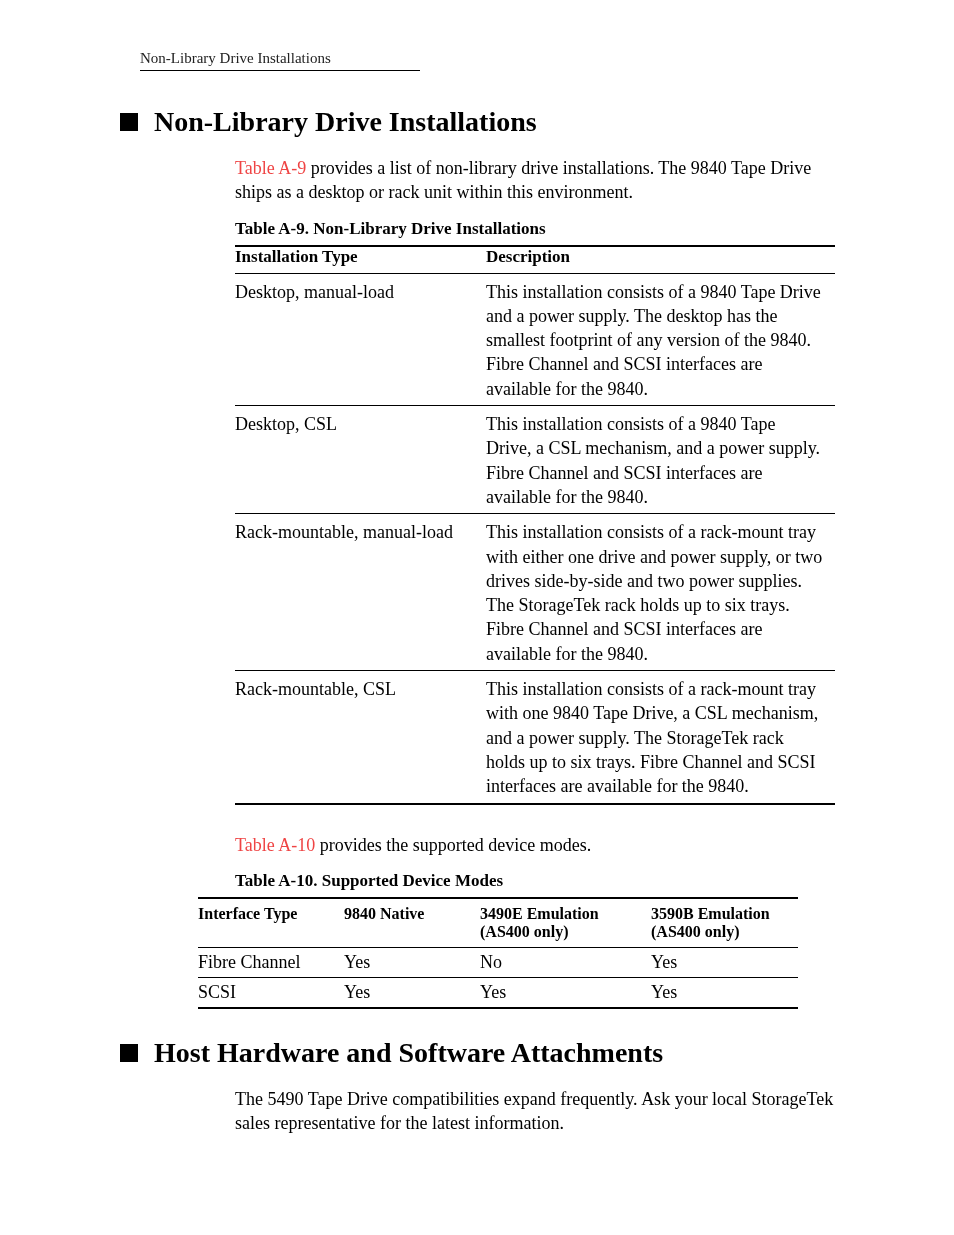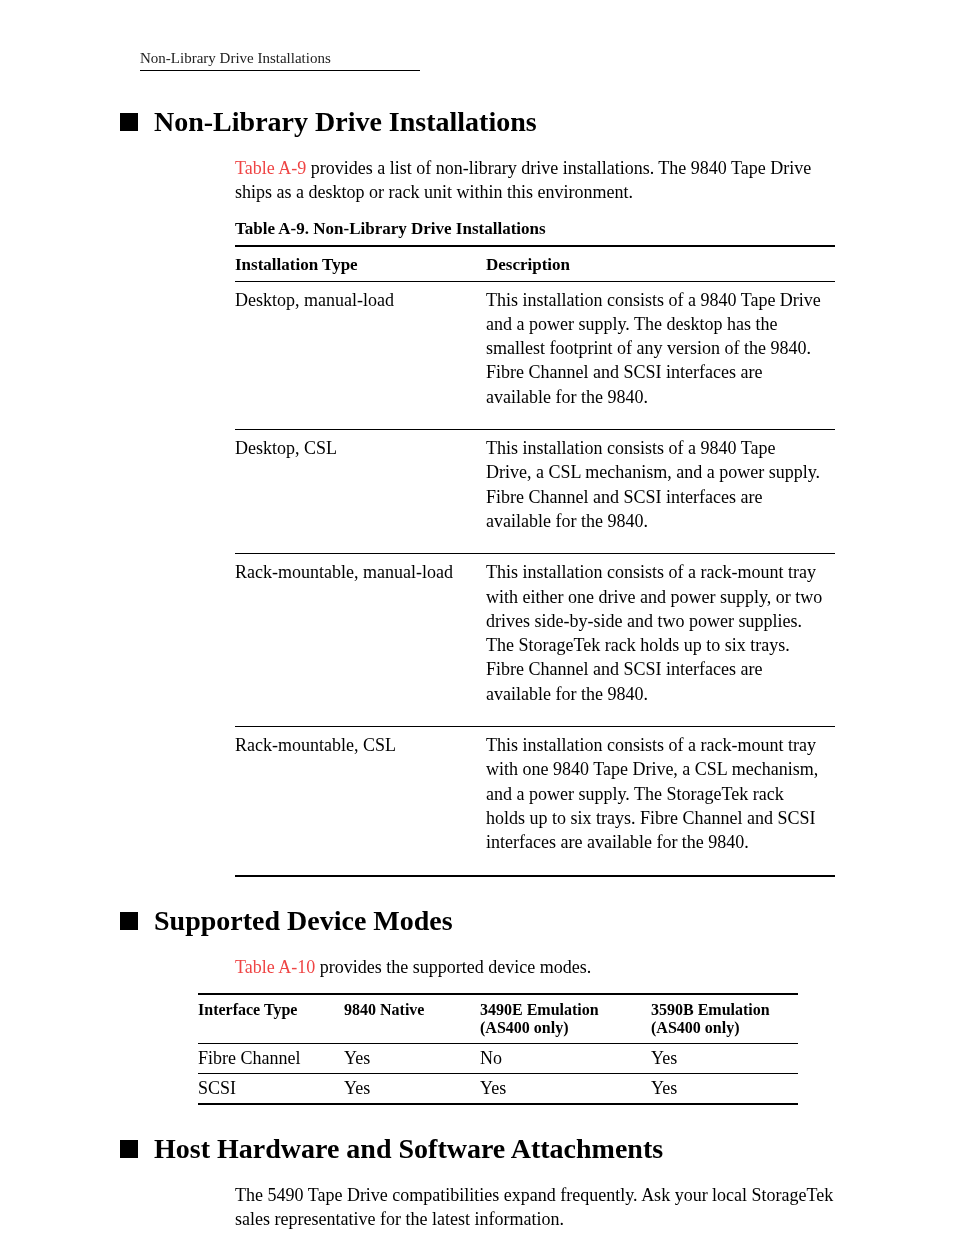--- a/index.html
+++ b/index.html
@@ -65,29 +65,29 @@
     font-size: 17px;
   }
   table.data {
     margin-left: 115px;
     border-collapse: collapse;
     width: 600px;
   }
   table.data th {
     text-align: left;
     font-weight: bold;
-    padding: 8px 6px 6px 0;
+    padding: 0 6px 6px 0;
     border-top: 2px solid #000;
     border-bottom: 1px solid #000;
     font-size: 17px;
     vertical-align: top;
   }
   table.data td {
     text-align: left;
-    padding: 6px 10px 20px 0;
+    padding: 6px 10px 4px 0;
     border-bottom: 1px solid #000;
     vertical-align: top;
     line-height: 1.35;
   }
   table.data tr:last-child td {
     border-bottom: 2px solid #000;
   }
   table.modes {
     margin-left: 78px;
     border-collapse: collapse;
@@ -150,27 +150,24 @@
         </tr>
         <tr>
           <td>Rack-mountable, CSL</td>
           <td>This installation consists of a rack-mount tray with one 9840 Tape Drive, a CSL mechanism, and a power supply. The StorageTek rack holds up to six trays. Fibre Channel and SCSI interfaces are available for the 9840.</td>
         </tr>
       </tbody>
     </table>
   </div>
 
   <div class="section">
-    <h1 class="h1">
-      <span class="square"></span>
-      <span>Supported Device Modes</span>
-    </h1>
     <p class="body-text">
       <span class="link">Table A-10</span><span> provides the supported device modes.</span>
     </p>
+    <div class="table-caption">Table A-10. Supported Device Modes</div>
     <table class="modes">
       <thead>
         <tr>
           <th style="width:140px">Interface Type</th>
           <th style="width:130px">9840 Native</th>
           <th style="width:165px">3490E Emulation (AS400 only)</th>
           <th>3590B Emulation (AS400 only)</th>
         </tr>
       </thead>
       <tbody>

